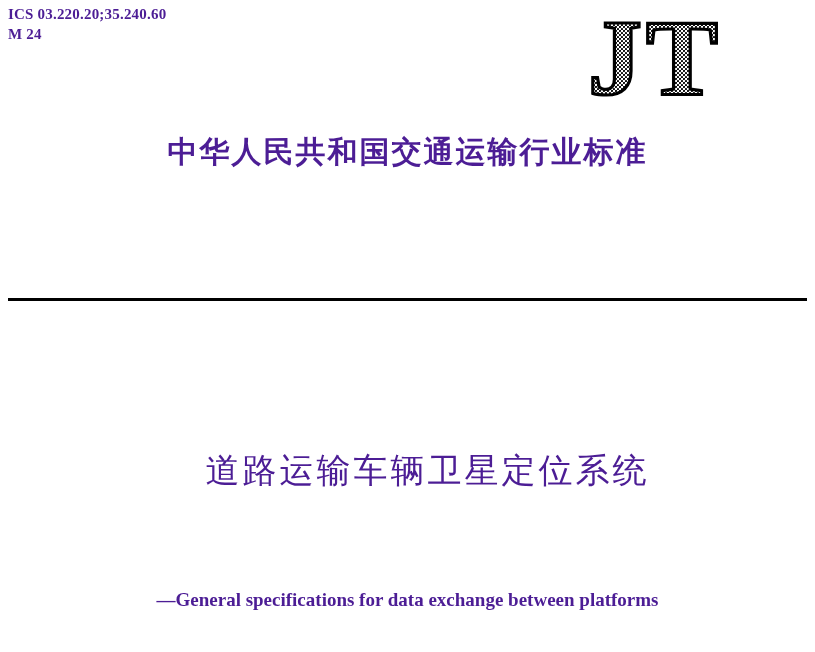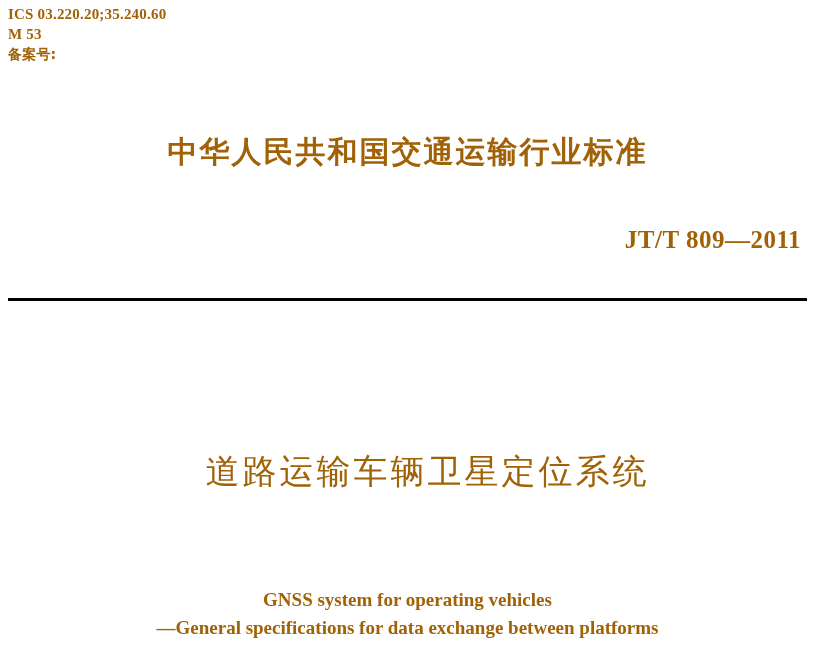--- a/index.html
+++ b/index.html
@@ -7,21 +7,21 @@
     padding: 0;
     background: #ffffff;
   }
   .page {
     position: relative;
     width: 815px;
     height: 652px;
     background: #ffffff;
     overflow: hidden;
     font-family: "Liberation Serif", serif;
-    color: #a16207;
+    color: #4c1d95;
   }
 
   
   .ics-block {
     position: absolute;
     left: 8px;
     top: 4px;
     line-height: 1.35;
   }
   .ics-line {
@@ -82,21 +82,21 @@
     background: #000000;
   }
 
   
   .doc-title-cn {
     position: absolute;
     left: 0;
     right: 0;
     top: 444px;
     text-align: center;
-    font-family: Liberation Sans, sans-serif;
+    font-family: Liberation Serif, serif;
     font-size: 34px;
     font-weight: normal;
     letter-spacing: 3px;
     line-height: 1.6;
     margin-left: 40px;
   }
   .doc-title-cn .l2 { display: block; }
 
   
   .doc-title-en {
@@ -112,33 +112,42 @@
   }
   .doc-title-en .l2 { display: block; }
 </style>
 </head>
 <body>
 
 <div class="page">
 
   <div class="ics-block">
     <div class="ics-line">ICS 03.220.20;35.240.60</div>
-    <div class="ics-line">M 53</div>
-    <div class="ics-line cn">备案号:</div>
+    <div class="ics-line">M 24</div>
   </div>
 
+  <div class="jt-logo">
+    <svg width="240" height="110" viewBox="0 0 240 110" xmlns="http://www.w3.org/2000/svg" aria-hidden="true">
+      <defs>
+        <pattern id="hatch" width="4" height="4" patternUnits="userSpaceOnUse">
+          <rect width="4" height="4" fill="#ffffff"></rect>
+          <circle cx="1" cy="1" r="1.1" fill="#000000"></circle>
+          <circle cx="3" cy="3" r="1.1" fill="#000000"></circle>
+        </pattern>
+      </defs>
+      <text x="120" y="92" text-anchor="middle" font-family="Liberation Serif, serif" font-weight="bold" font-size="108" letter-spacing="4" fill="url(#hatch)" stroke="#000000" stroke-width="3.2">JT</text>
+    </svg>
+  </div>
 
   <div class="std-title">中华人民共和国交通运输行业标准</div>
 
-  <div class="std-number">JT/T 809—2011</div>
 
   <div class="rule"></div>
 
   <div class="doc-title-cn">
     <span class="l1">道路运输车辆卫星定位系统</span>
   </div>
 
   <div class="doc-title-en">
-    <span class="l1">GNSS system for operating vehicles</span>
     <span class="l2">—General specifications for data exchange between platforms</span>
   </div>
 
 </div>
 
 </body></html>

